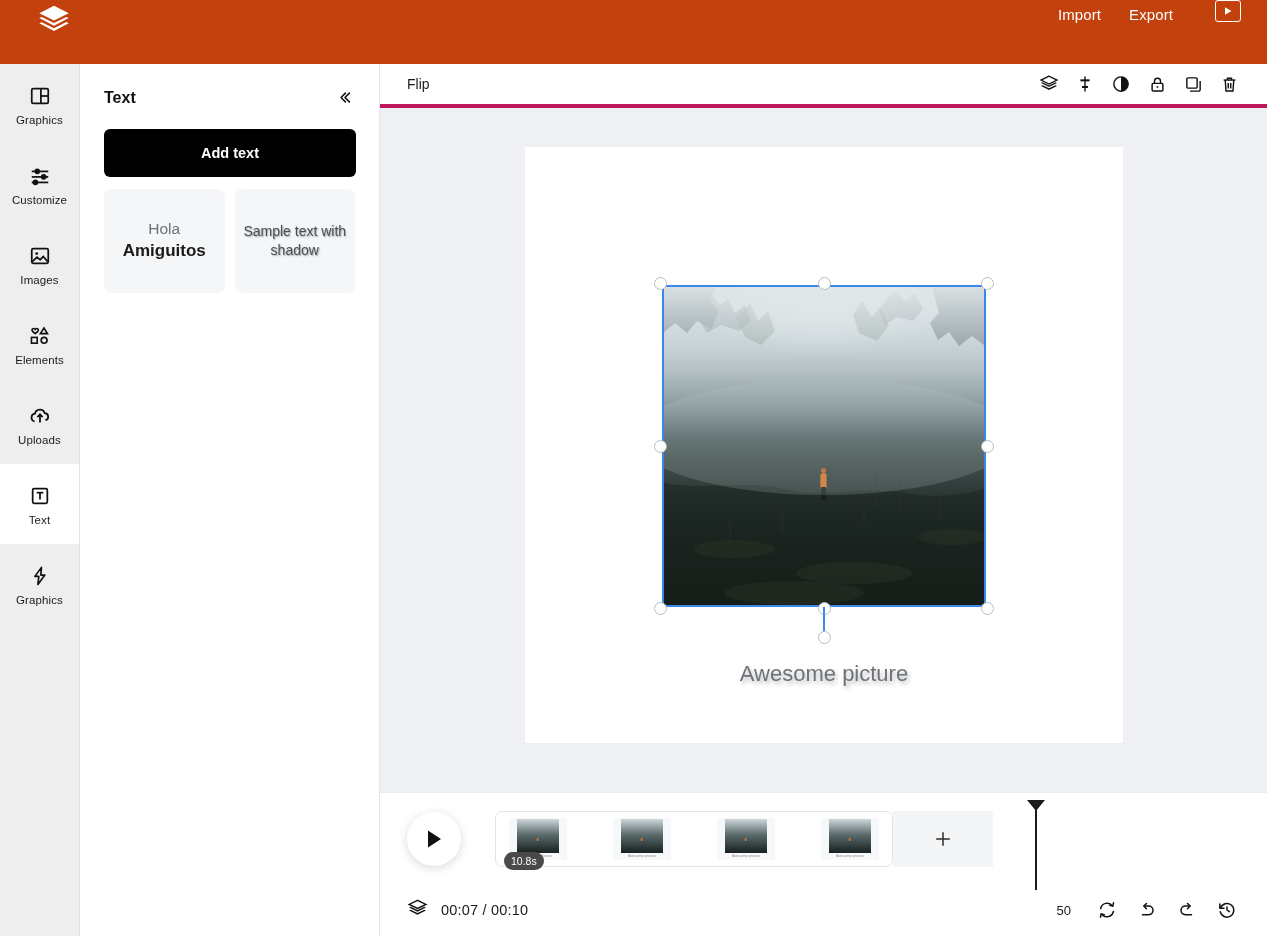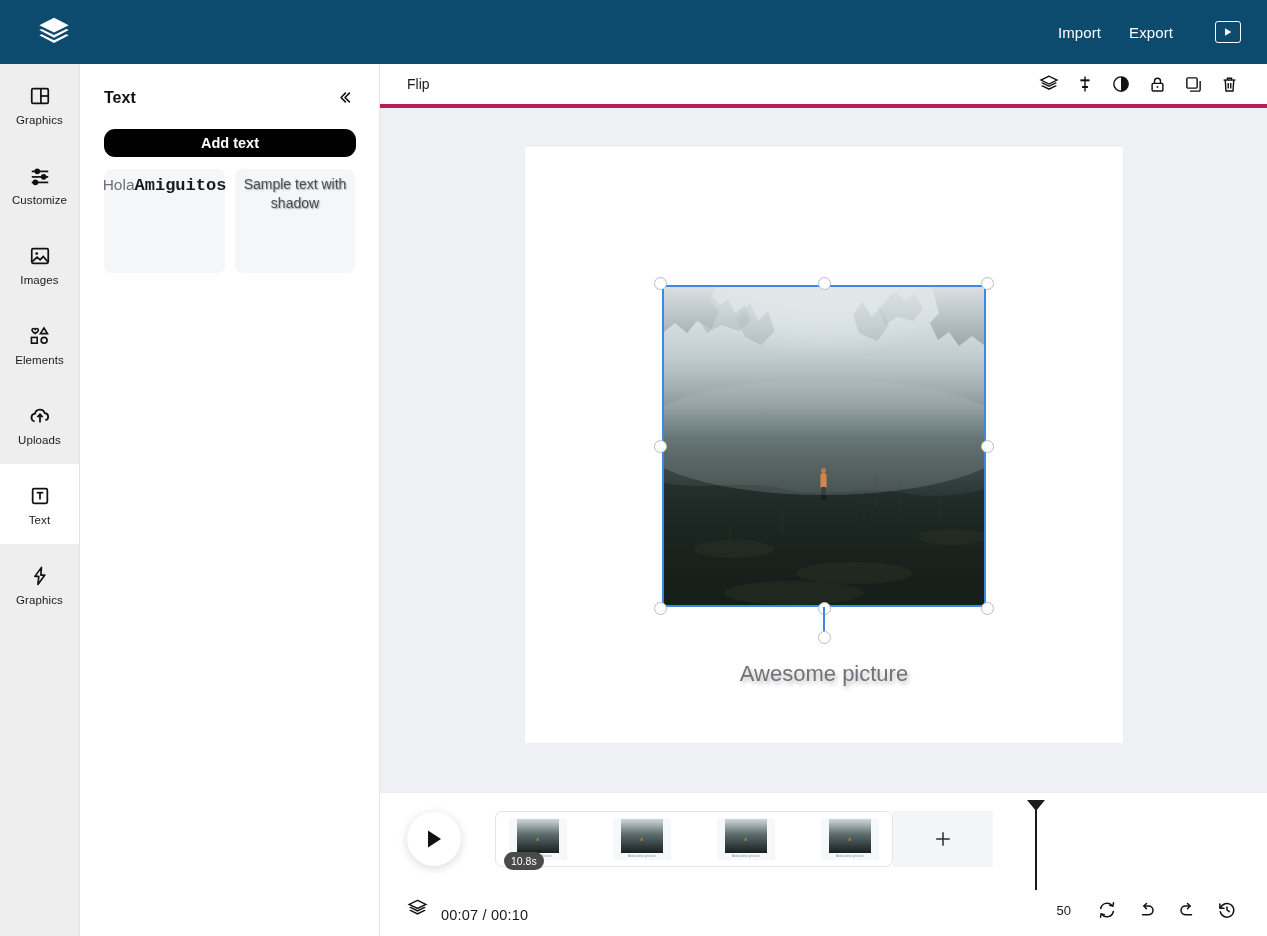--- a/index.html
+++ b/index.html
@@ -7,22 +7,22 @@
     width: 1267px; height: 936px;
     overflow: hidden;
     font-family: "Liberation Sans", sans-serif;
     background: #ffffff;
   }
   #app { position: relative; width: 1267px; height: 936px; display: flex; flex-direction: column; }
 
   
   .topbar {
     height: 64px; flex: 0 0 64px;
-    background: #0c4a6e;
-    display: flex; align-items: center;
+    background: #c2410c;
+    display: flex; 
     padding: 0 22px 0 34px;
   }
   .brand-logo { width: 40px; height: 40px; display: flex; align-items: center; justify-content: center; }
   .topbar-spacer { flex: 1 1 auto; }
   .topbar-link {
     color: #ffffff; font-size: 15px; letter-spacing: .1px;
     padding: 6px 14px; cursor: pointer; white-space: nowrap;
   }
   .preview-box {
     width: 26px; height: 22px; margin-left: 28px; margin-right: 4px;
@@ -53,36 +53,36 @@
   
   .panel {
     width: 300px; flex: 0 0 300px;
     background: #ffffff; border-right: 1px solid #e6e6e6;
     padding: 22px 24px 0 24px;
   }
   .panel-head { display: flex; align-items: center; justify-content: space-between; margin-bottom: 20px; }
   .panel-title { font-size: 16px; font-weight: bold; color: #111; }
   .collapse-btn { cursor: pointer; color: #111; display: flex; align-items: center; padding: 2px; }
   .add-text-btn {
-    display: block; width: 252px; height: 28px;
+    display: block; width: 252px; height: 48px;
     background: #000000; color: #ffffff;
-    border: none; border-radius: 11px;
+    border: none; border-radius: 6px;
     font-family: inherit; font-size: 14.5px; font-weight: bold;
     cursor: pointer; margin-bottom: 12px;
   }
   .preset-grid { display: flex; gap: 10px; }
   .preset-card {
     width: 121px; height: 104px;
     background: #f5f6f8; border-radius: 8px;
-    display: flex; flex-direction: row;
-    justify-content: center;
+    display: flex; flex-direction: column;
+    align-items: center; justify-content: center;
     cursor: pointer; text-align: center; padding: 6px;
   }
   .preset-l1 { font-size: 15.5px; color: #6b7177; line-height: 1.35; }
-  .preset-l2 { font-size: 17px; font-weight: bold; color: #1a1a1a; line-height: 1.3; font-family: Liberation Mono, monospace; }
+  .preset-l2 { font-size: 17px; font-weight: bold; color: #1a1a1a; line-height: 1.3; }
   .preset-shadow {
     font-size: 14px; color: #4a4f55; line-height: 1.35;
     text-shadow: 1px 1px 1.5px rgba(0,0,0,.35);
   }
 
   
   .editor { flex: 1 1 auto; display: flex; flex-direction: column; min-width: 0; background: #eef0f4; }
   .ctx-bar {
     height: 44px; flex: 0 0 44px; background: #ffffff;
     display: flex; align-items: center; padding: 0 20px 0 27px;
@@ -178,21 +178,21 @@
     content: ""; position: absolute; left: -8px; top: -1px;
     border-left: 9px solid transparent; border-right: 9px solid transparent;
     border-top: 11px solid #1b1b1b;
   }
 
   
   .statusbar {
     flex: 0 0 52px; background: #ffffff;
     display: flex; align-items: center; padding: 0 20px 0 27px;
   }
-  .status-left { display: flex; align-items: flex-end; gap: 13px; }
+  .status-left { display: flex; align-items: center; gap: 13px; }
   .time-text { font-size: 14.5px; color: #1a1a1a; letter-spacing: .2px; }
   .status-spacer { flex: 1 1 auto; }
   .zoom-val { font-size: 13px; color: #1a1a1a; margin-right: 16px; cursor: pointer; }
   .st-ico { width: 40px; height: 32px; display: flex; align-items: center; justify-content: center; cursor: pointer; color: #111; }
 </style>
 </head>
 <body>
 
 <div id="app">
 

